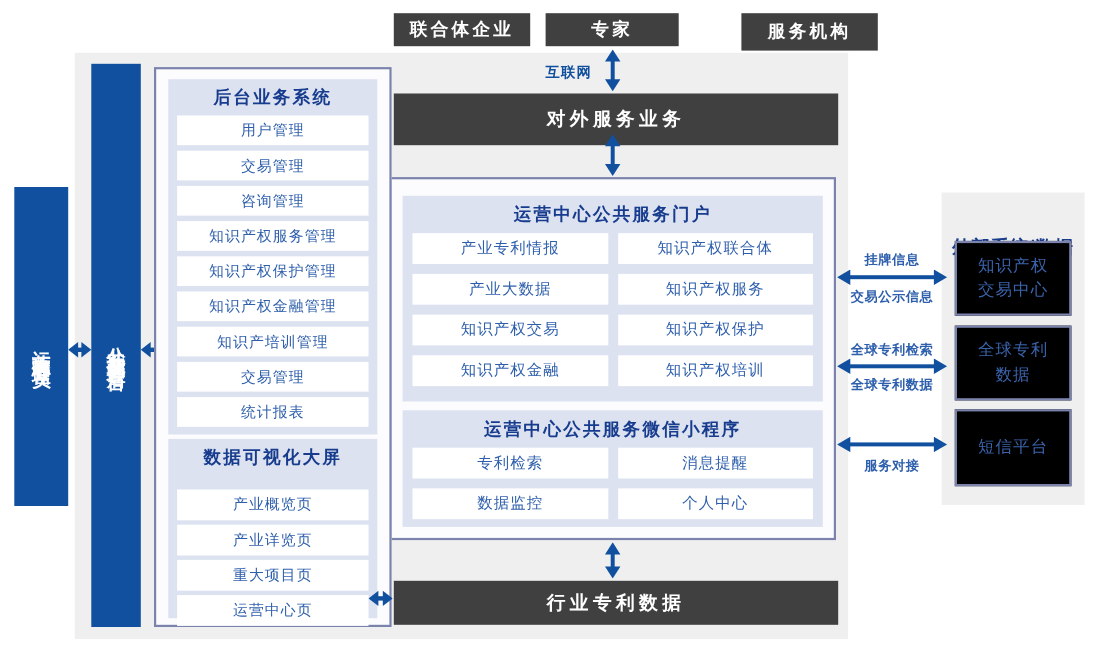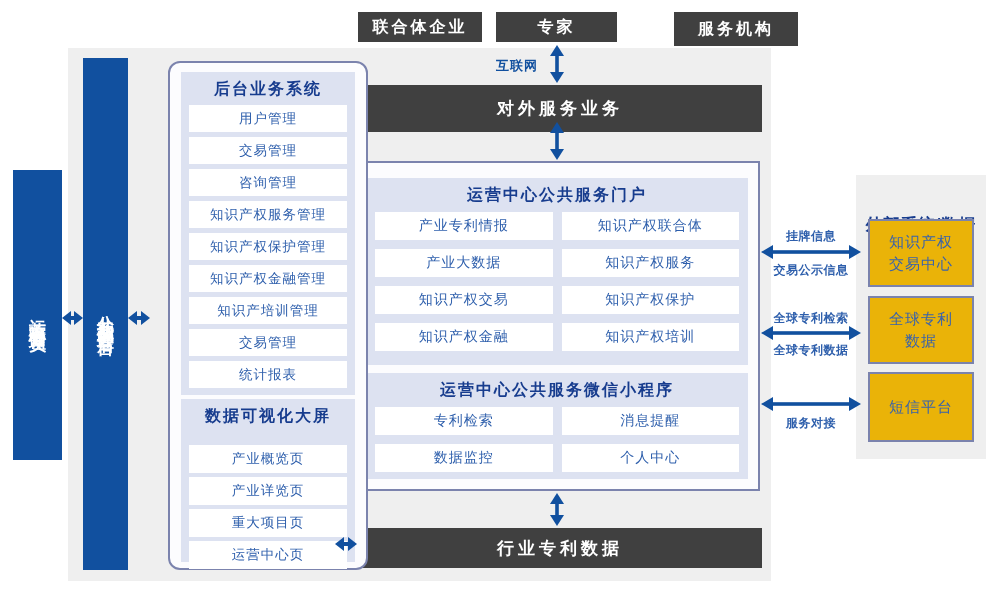--- a/index.html
+++ b/index.html
@@ -29,21 +29,21 @@
     display:flex; align-items:center; justify-content:center; letter-spacing:1px; }
 
   .listcol { position:absolute; left:8px; right:8px; display:flex; flex-direction:column; gap:5px; }
   .listrow { background:#ffffff; color:#2e5fac; font-size:13.5px; height:27px;
     display:flex; align-items:center; justify-content:center; letter-spacing:1px; }
 
   .netlabel { position:absolute; color:#11509f; font-weight:bold; font-size:13px; letter-spacing:1px; }
 
   .ext-title { position:absolute; left:856px; top:186px; width:130px; text-align:center;
     color:#173c8e; font-weight:bold; font-size:16.5px; letter-spacing:1px;margin-top:28px; }
-  .extbox { position:absolute; left:868px; width:106px; background:#eab308; border:2px solid #7b83ad;
+  .extbox { position:absolute; left:868px; width:106px; background:#000000; border:2px solid #7b83ad;
     color:#3a63ab; font-size:15px; line-height:1.5; display:flex; flex-direction:column;
     align-items:center; justify-content:center; letter-spacing:1px; }
 
   .linklabel { position:absolute; width:100px; text-align:center; color:#2e5fac;
     font-weight:bold; font-size:12px; letter-spacing:0.5px; white-space:nowrap; }
   svg.arrow { position:absolute; display:block; }
 </style>
 </head>
 <body>
 
@@ -112,21 +112,21 @@
     <polygon points="21,8 12,1 12,15" fill="#11509f"></polygon>
     <rect x="7" y="6" width="7" height="4" fill="#11509f"></rect>
   </svg>
   <div class="vbar" style="left:83px;top:58px;width:45px;height:512px;">公共功能及管理后台</div>
   <svg class="arrow" style="left:128px;top:310px;" width="22" height="16" viewBox="0 0 22 16">
     <polygon points="0,8 9,1 9,15" fill="#11509f"></polygon>
     <polygon points="22,8 13,1 13,15" fill="#11509f"></polygon>
     <rect x="7" y="6" width="8" height="4" fill="#11509f"></rect>
   </svg>
 
-  <div class="panel" style="left:168px;top:61px;width:200px;height:509px;border-radius:12px;">
+  <div class="panel" style="left:140px;top:61px;width:216px;height:509px;">
     <div class="lavblock" style="left:11px;top:9px;right:11px;height:323px;">
       <div class="blocktitle">后台业务系统</div>
       <div class="listcol" style="top:33px;">
         <div class="listrow">用户管理</div>
         <div class="listrow">交易管理</div>
         <div class="listrow">咨询管理</div>
         <div class="listrow">知识产权服务管理</div>
         <div class="listrow">知识产权保护管理</div>
         <div class="listrow">知识产权金融管理</div>
         <div class="listrow">知识产培训管理</div>

